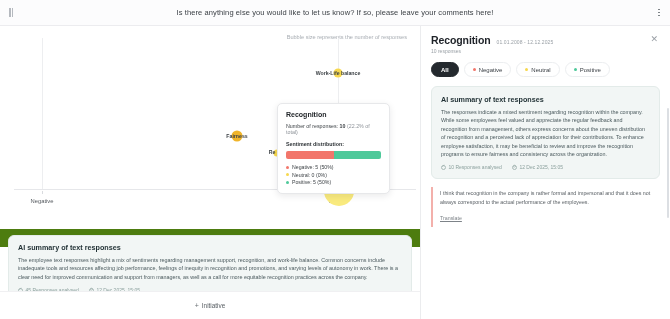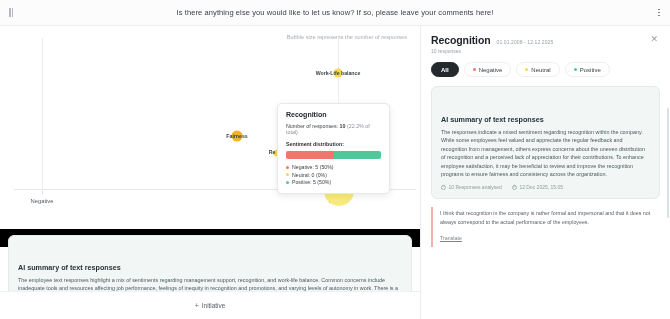--- a/index.html
+++ b/index.html
@@ -3,21 +3,21 @@
 <meta charset="utf-8">
 <style>
   * { box-sizing: border-box; margin: 0; padding: 0; }
   html, body {
     width: 670px; height: 319px;
     font-family: "Liberation Sans", sans-serif;
     background: #ffffff;
     color: #2e3338;
     overflow: hidden;
   }
-  .app { position: relative; width: 670px; height: 247px; background: #000000; }
+  .app { position: relative; width: 670px; height: 247px; background: #4d7c0f; }
 
   
   .topbar {
     position: absolute; left: 0; top: 0; width: 670px; height: 26px;
     background: #fcfcfd; border-bottom: 1px solid #ececef;
     display: flex; align-items: center;
   }
   .drag-handle {
     width: 22px; display: flex; justify-content: center; align-items: center;
     color: #9aa0a6; letter-spacing: 0.5px; font-size: 9px; cursor: grab;
@@ -73,21 +73,21 @@
   .tt-legend { display: flex; flex-direction: column; gap: 1.5px; }
   .tt-li { display: flex; align-items: center; font-size: 5.2px; color: #3e4347; }
   .tt-dot { width: 3px; height: 3px; border-radius: 50%; margin-right: 3px; flex: none; }
 
   
   .summary-bottom {
     position: absolute; left: 8px; top: 235px; width: 404px;
     background: #f2f6f5; border: 1px solid #e3ebe9; border-radius: 6px;
     padding: 7px 9px 7px 9px;
   }
-  .sum-title { font-size: 7.2px; font-weight: 700; color: #1f2f33; margin-bottom: 4px; margin-top: 20px; }
+  .sum-title { font-size: 7.2px; font-weight: 700; color: #1f2f33; margin-bottom: 4px; }
   .sum-body { font-size: 5.4px; line-height: 1.55; color: #4b5a5e; }
   .sum-meta { display: flex; gap: 10px; margin-top: 6px; align-items: center; }
   .meta-item { display: flex; align-items: center; gap: 2.5px; font-size: 5px; color: #8ba09d; }
   .meta-glyph { width: 5px; height: 5px; border: 0.7px solid #a9bab7; border-radius: 50%;
                 display: flex; align-items: center; justify-content: center; font-size: 3.6px; line-height: 1; }
 
   
   .initiative-bar {
     position: absolute; left: 0; top: 291px; width: 420px; height: 28px;
     display: flex; align-items: center; justify-content: center;

